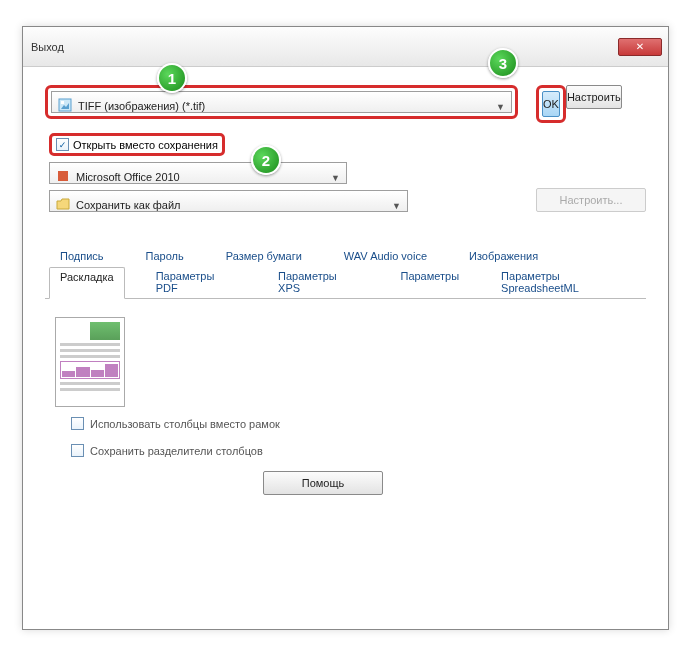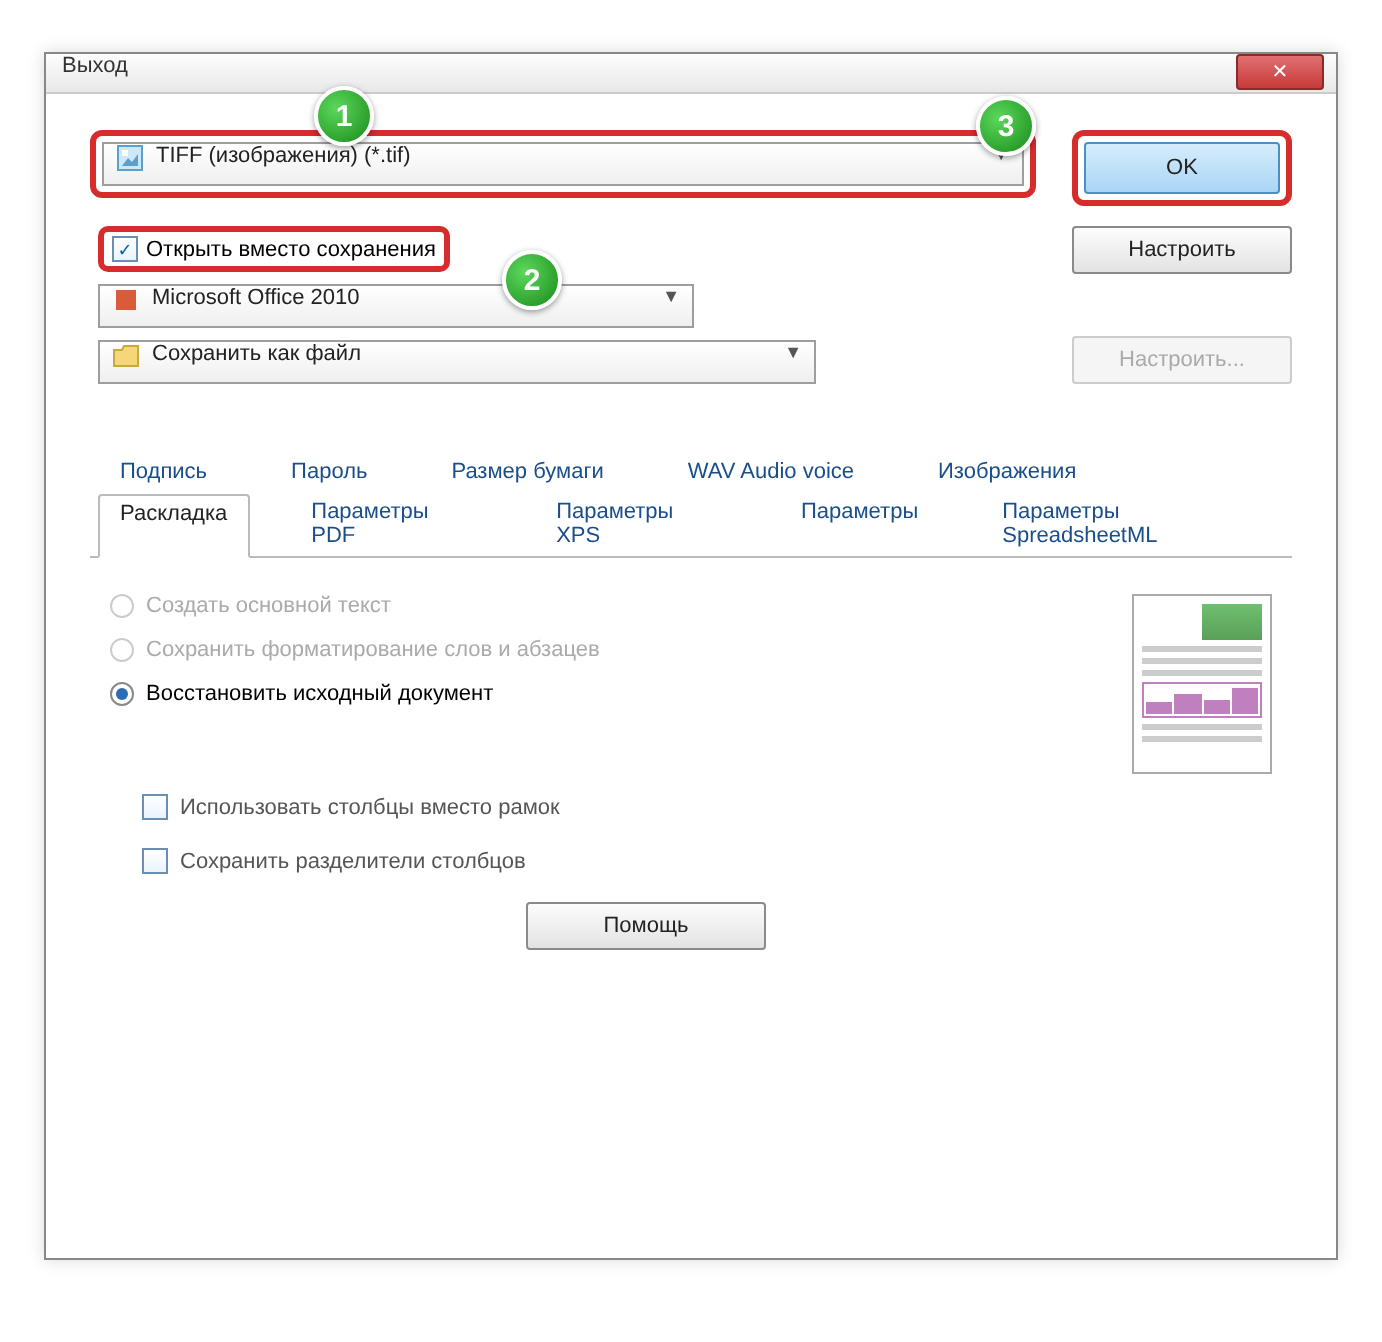--- a/index.html
+++ b/index.html
@@ -1,26 +1,26 @@
 <!DOCTYPE html>
 <html><head>
 <meta charset="utf-8">
 <style>
 *{box-sizing:border-box;margin:0;padding:0;font-family:"Segoe UI",Tahoma,sans-serif;font-size:11px}
 body{background:#fff;width:691px;height:671px;position:relative}
 .window{position:absolute;left:22px;top:26px;width:647px;height:604px;border:1px solid #888;background:#fff;box-shadow:0 0 8px rgba(0,0,0,.15)}
-.titlebar{height:20px;background:linear-gradient(#fdfdfd,#e8e8e8);border-bottom:1px solid #ccc;display:flex;align-items:flex-start;padding-left:8px}
+.titlebar{height:40px;background:linear-gradient(#fdfdfd,#e8e8e8);border-bottom:1px solid #ccc;display:flex;align-items:center;padding-left:8px}
 .titlebar-text{color:#333}
 .close-btn{margin-left:auto;width:44px;height:18px;margin-right:6px;background:linear-gradient(#e07070,#c83a3a);border:1px solid #8a2a2a;border-radius:2px;color:#fff;display:flex;align-items:center;justify-content:center;font-size:10px;cursor:pointer}
 .body{padding:18px 22px;position:relative;height:calc(100% - 28px)}
 .top-row{display:flex;gap:18px;align-items:flex-start}
 .left-col{flex:1}
-.right-col{width:110px;display:flex;flex-direction:column;gap:10px}
+.right-col{width:110px;display:flex;}
 .hi-red{border:3px solid #d62c2c;border-radius:6px;padding:3px}
-.combo{display:flex;align-items:flex-start;height:22px;border:1px solid #9e9e9e;background:linear-gradient(#fff,#efefef);padding:0 6px;cursor:pointer;position:relative}
+.combo{display:flex;align-items:flex-end;height:22px;border:1px solid #9e9e9e;background:linear-gradient(#fff,#efefef);padding:0 6px;cursor:pointer;position:relative}
 .combo .ico{width:14px;height:14px;margin-right:6px;display:flex;align-items:center;justify-content:center}
 .combo .lbl{flex:1;color:#222}
 .combo .arrow{color:#555;font-size:9px}
 .btn{height:24px;border:1px solid #8a8a8a;background:linear-gradient(#fcfcfc,#e3e3e3);border-radius:2px;cursor:pointer;display:flex;align-items:center;justify-content:center;color:#222}
 .btn.primary{background:linear-gradient(#d6ecfb,#a9d6f5);border-color:#4a90c6}
 .btn.disabled{color:#aaa;border-color:#ccc;background:#f5f5f5;cursor:default}
 .chk-row{display:flex;align-items:center;gap:4px;margin-top:14px;margin-left:4px;position:relative}
 .chk{width:13px;height:13px;border:1px solid #6a8fb3;background:linear-gradient(#fff,#eaf3fb);display:flex;align-items:center;justify-content:center;font-size:9px;color:#0a5ca0;cursor:pointer}
 .chk.unchecked{color:transparent}
 .hi-red-sm{border:3px solid #d62c2c;border-radius:5px;padding:2px 4px;display:inline-flex;align-items:center;gap:4px}
@@ -135,34 +135,20 @@
       <div class="tabrow">
         <div class="tab active">Раскладка</div>
         <div class="tab">Параметры PDF</div>
         <div class="tab">Параметры XPS</div>
         <div class="tab">Параметры</div>
         <div class="tab">Параметры SpreadsheetML</div>
       </div>
     </div>
 
     <div class="opt-area">
-      <div class="radio-col">
-        <div class="radio-row dis">
-          <span class="radio"></span>
-          <span>Создать основной текст</span>
-        </div>
-        <div class="radio-row dis">
-          <span class="radio"></span>
-          <span>Сохранить форматирование слов и абзацев</span>
-        </div>
-        <div class="radio-row">
-          <span class="radio sel"></span>
-          <span>Восстановить исходный документ</span>
-        </div>
-      </div>
       <div class="preview">
         <div class="pimg"></div>
         <div class="pl"></div>
           <div class="pl"></div>
           <div class="pl"></div>
         <div class="pchart">
             <span style="height:40%"></span>
             <span style="height:70%"></span>
             <span style="height:50%"></span>
             <span style="height:90%"></span>

